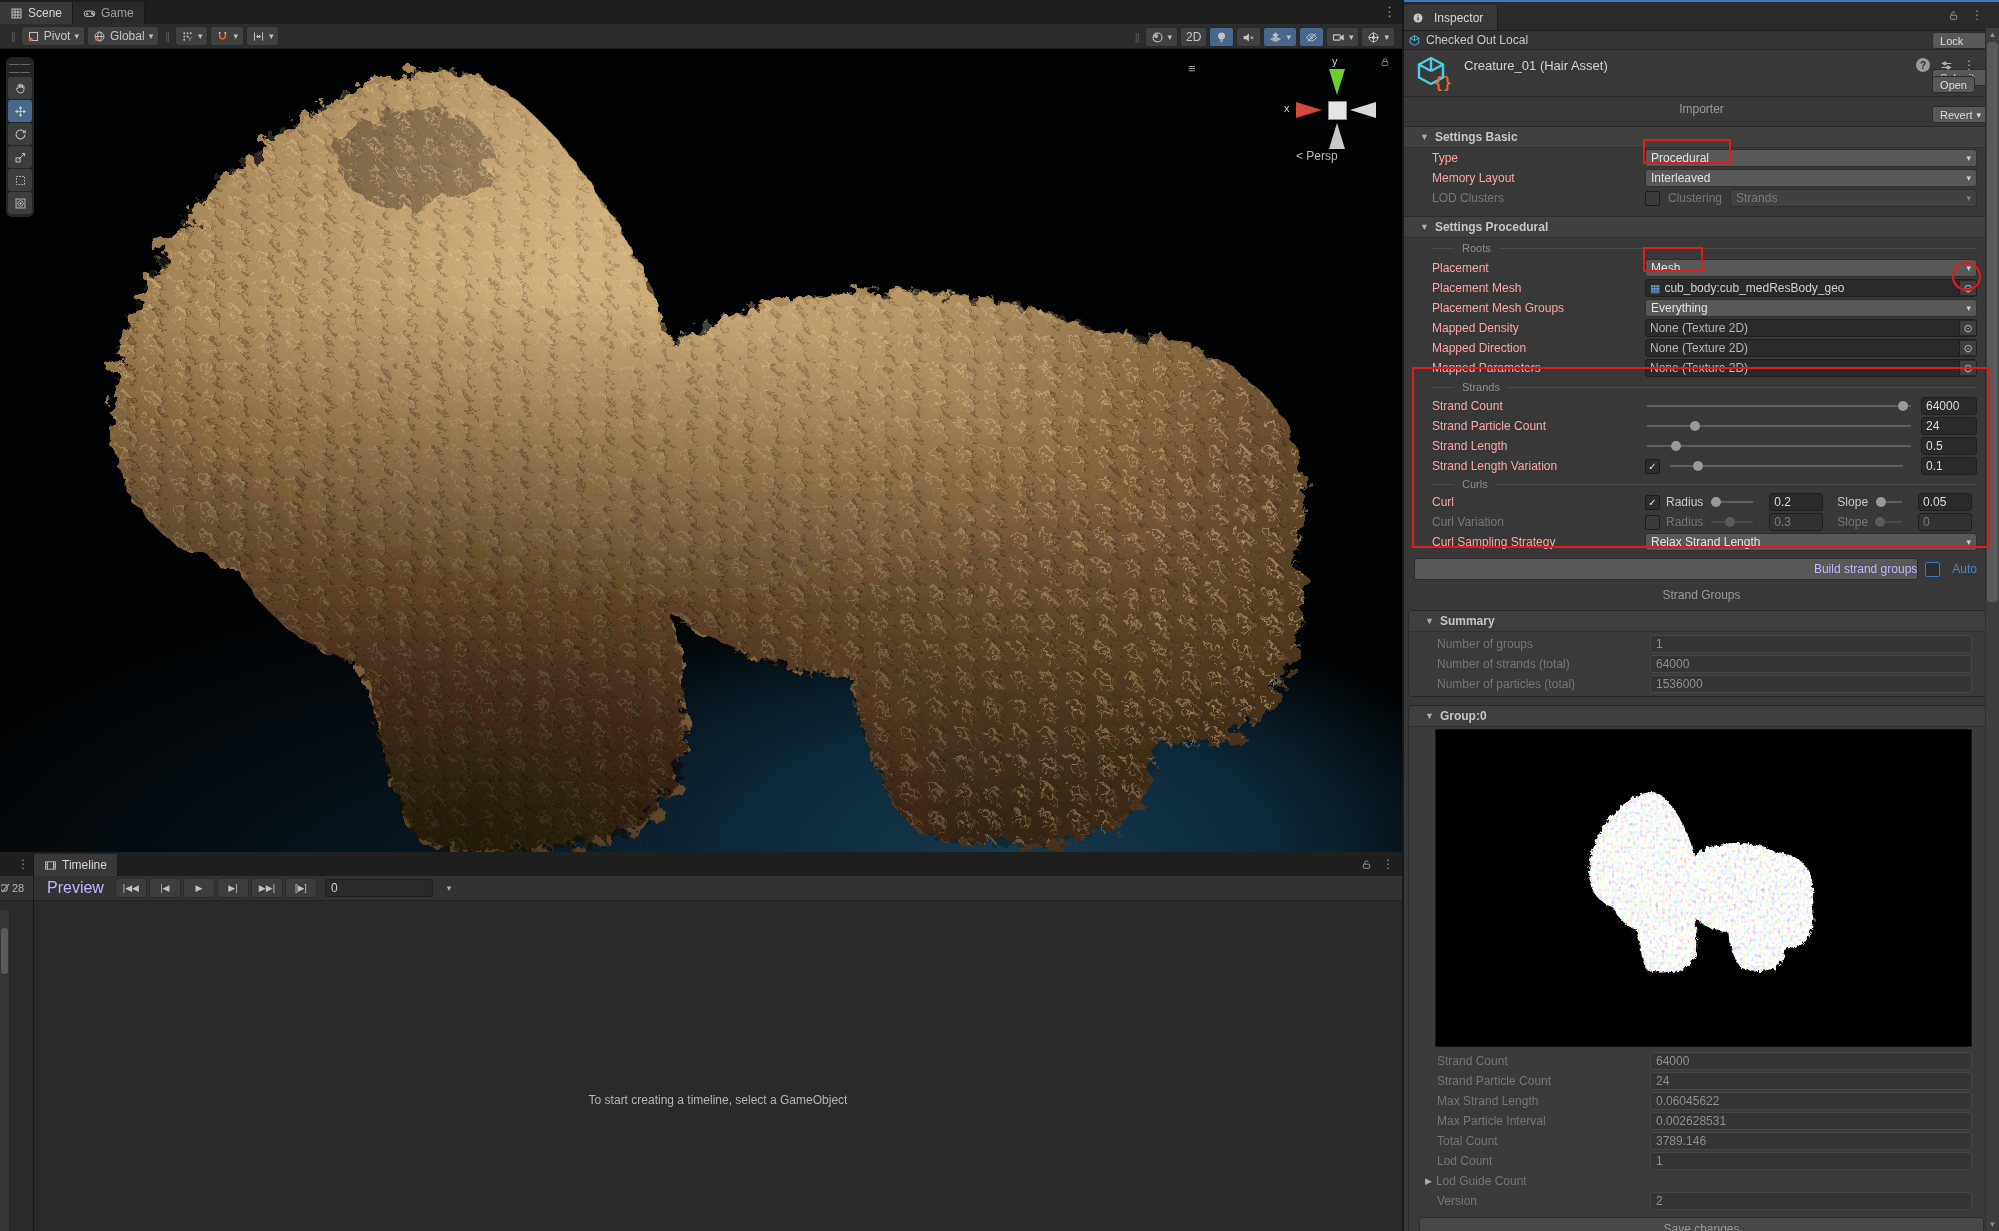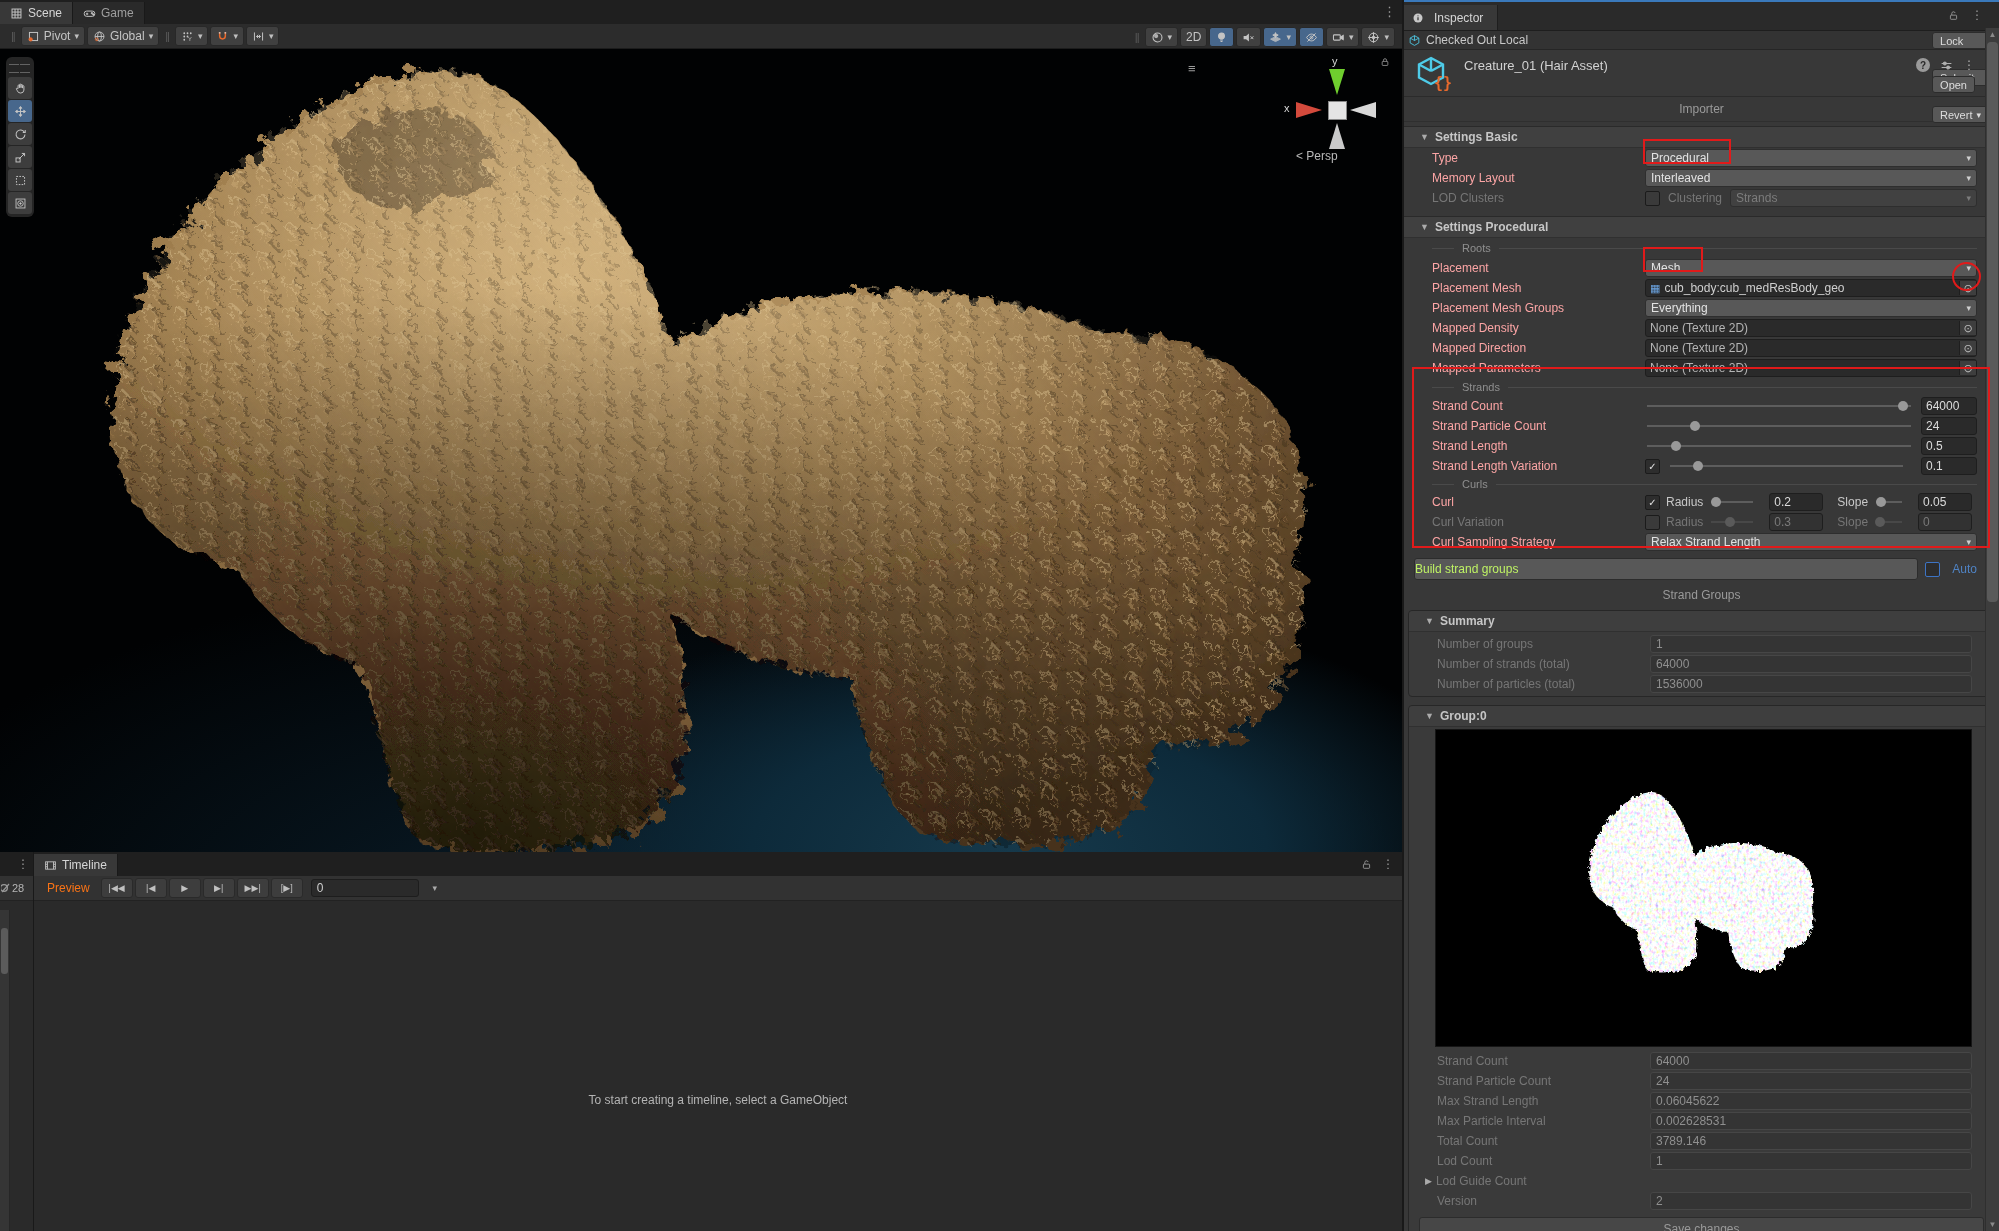--- a/index.html
+++ b/index.html
@@ -46,21 +46,21 @@
   #timeline-pane{left:0;top:852px;width:1402px;height:379px;background:#2a2a2a;border-right:2px solid #191919;}
   #tl-sliver{left:0;top:0;width:33px;height:379px;border-right:1px solid #191919;background:#2a2a2a;}
   #tl-sliver .tabrow{height:24px;background:#1f1f1f;display:flex;align-items:center;justify-content:flex-end;padding-right:4px;color:#9a9a9a;}
   #tl-sliver .valrow{height:24px;background:#323232;border-bottom:1px solid #222;display:flex;align-items:center;color:#b5b5b5;font-size:11px;gap:1px;padding-left:1px;}
   #sliver-scroll{position:absolute;left:0;top:58px;width:9px;height:321px;background:#353535;border-right:1px solid #262626;}
   #sliver-thumb{position:absolute;left:1px;top:18px;width:7px;height:46px;background:#5b5b5b;border-radius:3px;}
   #tl-main{left:34px;top:0;width:1368px;height:379px;}
   #tl-toolbar{height:24px;background:#323232;border-bottom:1px solid #222;display:flex;align-items:center;padding-left:4px;gap:2px;}
   .tl-btn{height:18px;min-width:24px;background:#3d3d3d;border:1px solid #2a2a2a;border-radius:3px;
           display:inline-flex;align-items:center;justify-content:center;color:#c0c0c0;font-size:9px;padding:0 3px;cursor:pointer;}
-  .tl-btn.textbtn{color:#f97316;font-size:12px;padding:0 8px;background:transparent;border-color:transparent;}
+  .tl-btn.textbtn{color:#c4b5fd;font-size:16px;padding:0 8px;background:transparent;border-color:transparent;}
   #tl-frame{width:96px;height:16px;background:#2a2a2a;border:1px solid #1d1d1d;border-radius:3px;color:#cfcfcf;
             display:flex;align-items:center;padding:0 5px;margin-left:6px;font-size:12px;}
   #tl-frame-dd{margin-left:4px;color:#aaa;font-size:9px;width:20px;text-align:center;cursor:pointer;}
   #tl-content{position:absolute;left:0;top:49px;width:1368px;height:330px;background:#2a2a2a;}
   #tl-msg{position:absolute;left:0;right:0;top:192px;text-align:center;color:#b4b4b4;}
   #tl-right-icons{position:absolute;right:8px;top:5px;display:flex;gap:10px;align-items:center;color:#9a9a9a;}
 
   
   #inspector{left:1404px;top:0;width:595px;height:1231px;background:#383838;}
   #itabbar{height:28px;background:#2a2a2a;border-top:2px solid #3a79bb;border-bottom:1px solid #1e1e1e;position:relative;display:flex;align-items:flex-end;}
@@ -104,22 +104,22 @@
   .knob{position:absolute;top:-4px;width:10px;height:10px;border-radius:50%;background:#999;}
   .slider.dim .knob{background:#5a5a5a;}
   .valbox{width:46px;flex:none;height:16px;background:#2a2a2a;border:1px solid #1e1e1e;border-radius:3px;
           display:flex;align-items:center;padding:0 4px;color:#dcdcdc;cursor:text;}
   .valbox.dim{color:#7a7a7a;background:#323232;}
   .inline-label{color:#c8c8c8;flex:none;}
   .inline-label.dim{color:#767676;}
   .gdiv{display:flex;align-items:center;gap:8px;color:#8f8f8f;font-size:11px;padding-left:28px;padding-right:22px;}
   .gdiv::before{content:"";width:22px;height:1px;background:#4a4a4a;}
   .gdiv::after{content:"";flex:1;height:1px;background:#4a4a4a;}
-  .wide-btn{height:20px;background:#585858;border:1px solid #2c2c2c;border-radius:3px;color:#bef264;
-            display:flex;align-items:center;justify-content:flex-start;cursor:pointer;}
+  .wide-btn{height:20px;background:#585858;border:1px solid #2c2c2c;border-radius:3px;color:#c4b5fd;
+            display:flex;align-items:center;justify-content:flex-end;cursor:pointer;}
   .center-label{text-align:center;color:#9a9a9a;}
   .hbox{margin:0 4px;background:#3a3a3a;border:1px solid #272727;border-radius:4px;}
   #save-btn{margin:0 10px;height:22px;background:#474747;color:#9a9a9a;border:1px solid #2c2c2c;border-radius:3px;
             display:flex;align-items:center;justify-content:center;}
   #preview-box{margin:2px 22px 0 26px;height:316px;background:#000;border:1px solid #161616;position:relative;overflow:hidden;}
   
   #iscroll{position:absolute;right:0;top:28px;width:13px;height:1203px;background:#3d3d3d;border-left:1px solid #2f2f2f;}
   #iscroll .arr{position:absolute;left:0;width:13px;text-align:center;color:#8a8a8a;font-size:8px;cursor:pointer;}
   #iscroll-thumb{position:absolute;left:1px;top:14px;width:11px;height:560px;background:#5a5a5a;border-radius:4px;cursor:pointer;}
   

